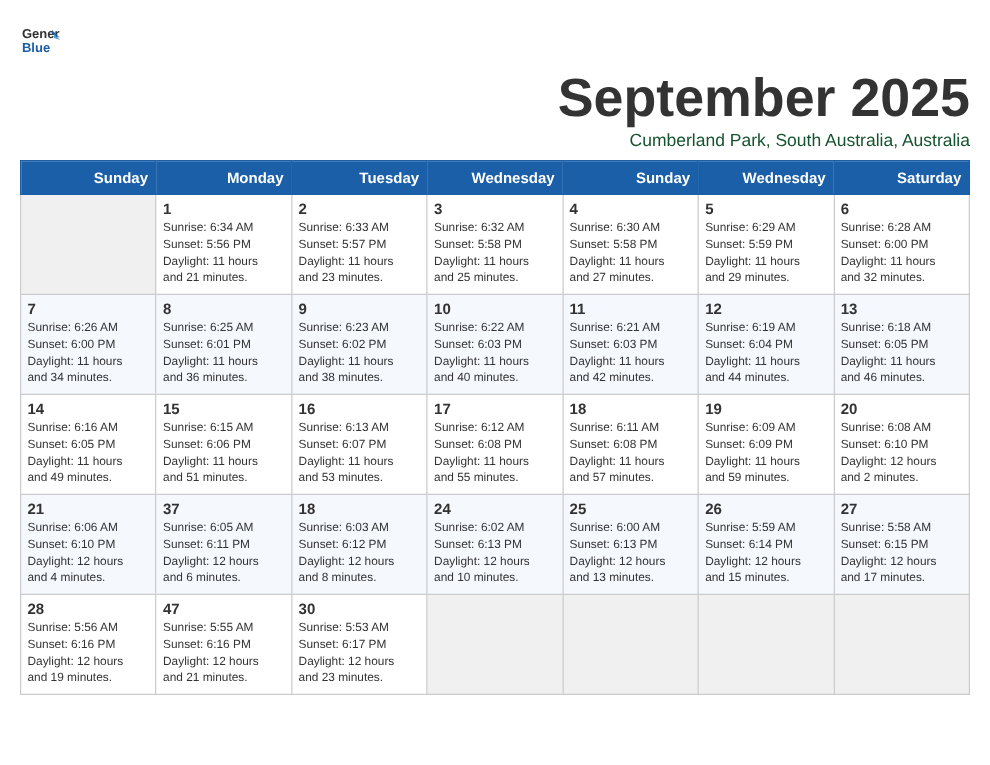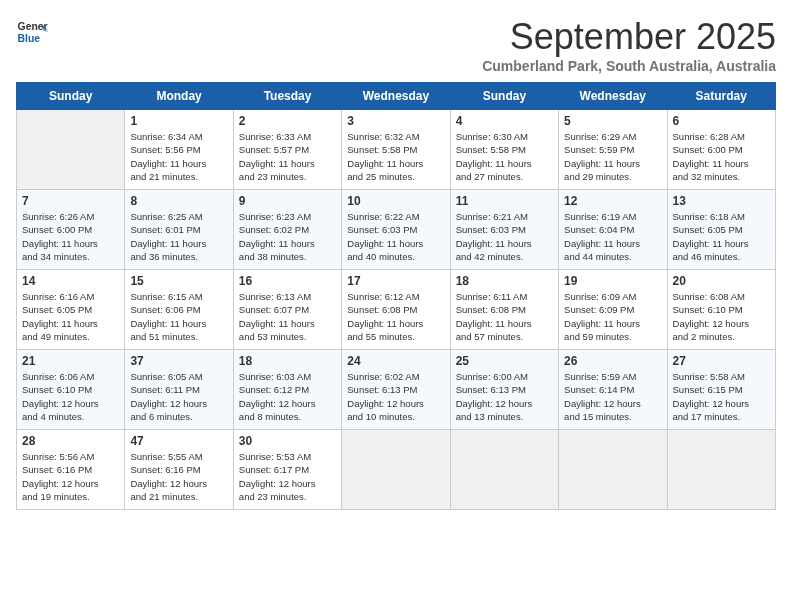--- a/index.html
+++ b/index.html
@@ -22,38 +22,38 @@
       gap: 4px;
     }
     .logo-icon {
       width: 32px;
       height: 32px;
     }
     .title-section {
       text-align: right;
     }
     .month-title {
-      font-size: 36px;
+      font-size: 43px;
       color: #333;
-      font-weight: normal;
+      font-weight: bold;
+      margin-top: 39px;
     }
     .location {
       font-size: 14px;
-      color: #737373;
-      font-weight: bold;
+      color: #14532d;
     }
     table {
       width: 100%;
       border-collapse: collapse;
       font-size: 10.5px;
     }
     thead tr th {
       background-color: #1a5fa8;
       color: #fff;
-      text-align: center;
+      text-align: right;
       padding: 6px 6px;
       font-size: 12px;
       font-weight: bold;
       border: 1px solid #1a5fa8;
     }
     tbody tr td {
       border: 1px solid #ccc;
       vertical-align: top;
       padding: 4px 5px;
       height: 80px;

